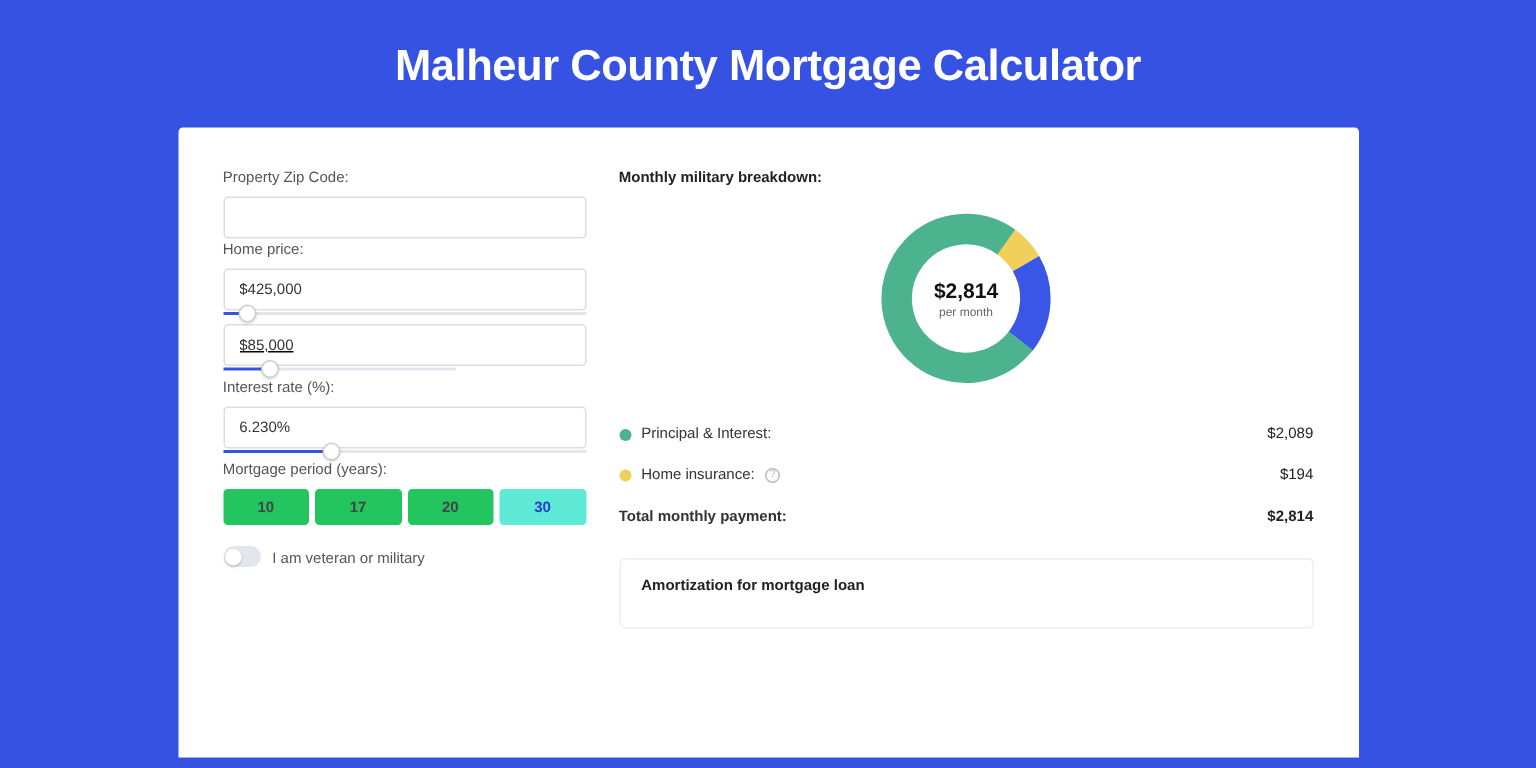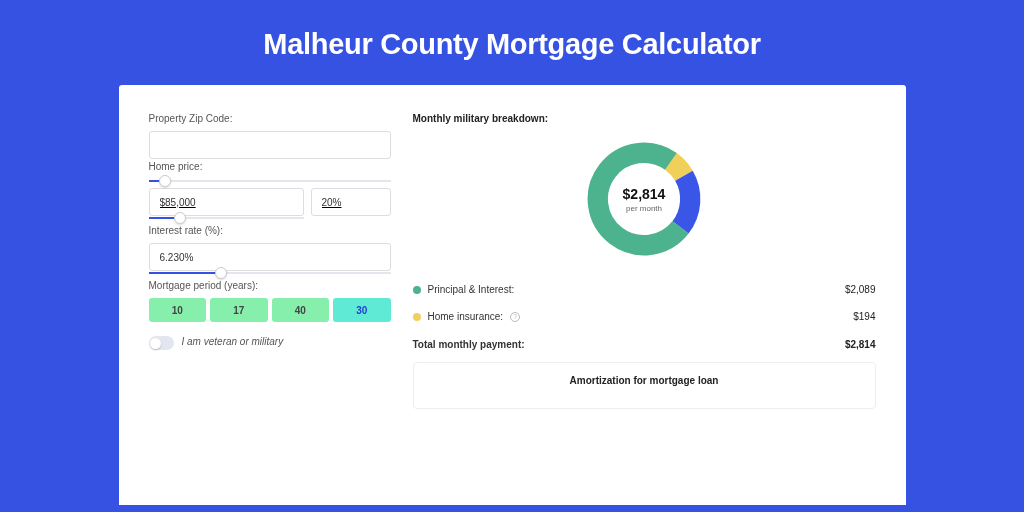--- a/index.html
+++ b/index.html
@@ -64,25 +64,25 @@
     position: absolute; width: 12px; height: 12px; border-radius: 50%;
     background: #fff; border: 1px solid #ccc; top: -3px;
     box-shadow: 0 1px 2px rgba(0,0,0,0.15);
   }
   .two-col-input { display: flex; gap: 7px; text-decoration: underline; }
   .two-col-input .text-input:first-child { flex: 0 0 155px; }
   .two-col-input .text-input:last-child { flex: 1; }
   .period-btns { display: flex; gap: 4px; }
   .period-btn {
     flex: 1; height: 24px; font-size: 10px; border: none;
-    background: #86efac; color: #444; border-radius: 3px; cursor: pointer;
+    background: #22c55e; color: #444; border-radius: 3px; cursor: pointer;
     font-weight: 600;
   }
   .period-btn.active { background: #5eead4; color: #2340cf; }
-  .toggle-row { display: flex; align-items: flex-start; gap: 8px; margin-top: 14px; font-style: italic; }
+  .toggle-row { display: flex; align-items: flex-end; gap: 8px; margin-top: 14px; }
   .toggle {
     width: 25px; height: 14px; background: #e4e6ef; border-radius: 8px;
     position: relative;
   }
   .toggle-knob {
     position: absolute; width: 11px; height: 11px; background: #fff;
     border-radius: 50%; top: 1.5px; left: 1.5px; box-shadow: 0 1px 2px rgba(0,0,0,0.2);
   }
   .toggle-label { font-size: 10px; color: #555; }
 
@@ -108,21 +108,21 @@
   .dot.yellow { background: #f0cf5a; }
   .li-value { font-weight: 500; color: #222; }
   .total-row { border-top: 1px solid transparent; font-weight: 700; }
   .total-row .li-label, .total-row .li-value { font-weight: 700; }
   .info-icon {
     width: 10px; height: 10px; border: 1px solid #bbb; border-radius: 50%;
     display: inline-flex; align-items: center; justify-content: center;
     font-size: 7px; color: #bbb; line-height: 1;
   }
   .amortization-box {
-    border: 1px solid #eee; border-radius: 4px; padding: 12px 14px; margin-top: 4px; text-align: center;
+    border: 1px solid #eee; border-radius: 4px; padding: 12px 14px; margin-top: 14px;
   }
   .amort-title { font-size: 10px; font-weight: 700; color: #222; margin-bottom: 10px; }
   .amort-text { font-size: 9px; color: #666; line-height: 1.4; }
 </style>
 </head>
 <body>
 
 <div class="outer-bg">
   <h1 class="page-title">Malheur County Mortgage Calculator</h1>
 
@@ -130,31 +130,31 @@
 
     <div class="left-col">
 
       <div class="field-block">
         <label class="form-label">Property Zip Code:</label>
         <input class="text-input" type="text" value="" style="">
       </div>
 
       <div class="field-block">
         <label class="form-label">Home price:</label>
+        <input class="text-input" type="text" value="$425,000" style="">
         <div class="slider-wrap">
           <div class="slider-track-active" style="width:7%"></div>
           <div class="slider-track-rest" style="width:93%"></div>
           <div class="slider-thumb" style="left:calc(7% - 6px)"></div>
         </div>
       </div>
 
       <div class="field-block">
         <div class="two-col-input">
           <input class="text-input" type="text" value="$85,000" style="">
-          <input class="text-input" type="text" value="20%" style="">
         </div>
         <div class="slider-wrap" style="width:155px">
           <div class="slider-track-active" style="width:20%"></div>
           <div class="slider-track-rest" style="width:80%"></div>
           <div class="slider-thumb" style="left:calc(20% - 6px)"></div>
         </div>
       </div>
 
       <div class="field-block">
         <label class="form-label">Interest rate (%):</label>
@@ -164,21 +164,21 @@
           <div class="slider-track-rest" style="width:70%"></div>
           <div class="slider-thumb" style="left:calc(30% - 6px)"></div>
         </div>
       </div>
 
       <div class="field-block">
         <label class="form-label">Mortgage period (years):</label>
         <div class="period-btns">
           <button class="period-btn">10</button>
           <button class="period-btn">17</button>
-          <button class="period-btn">40</button>
+          <button class="period-btn">20</button>
           <button class="period-btn active">30</button>
         </div>
       </div>
 
       <div class="toggle-row">
         <div class="toggle">
           <div class="toggle-knob"></div>
         </div>
         <span class="toggle-label">I am veteran or military</span>
       </div>

